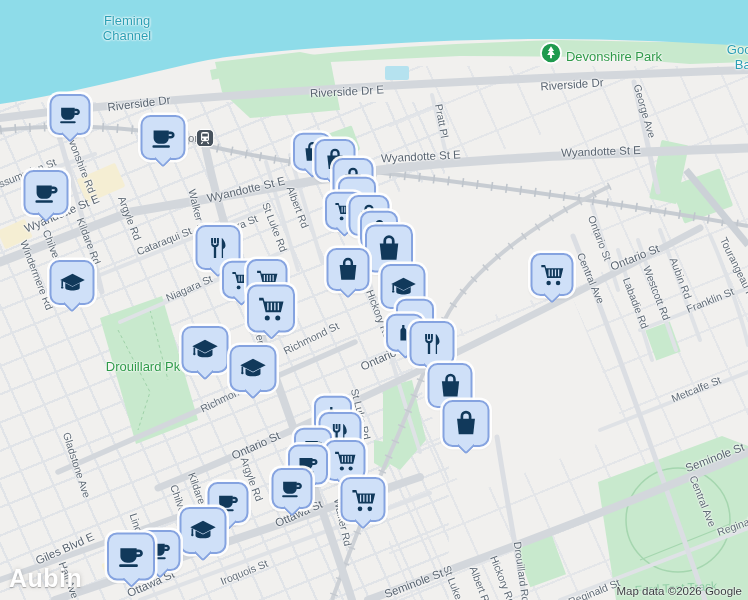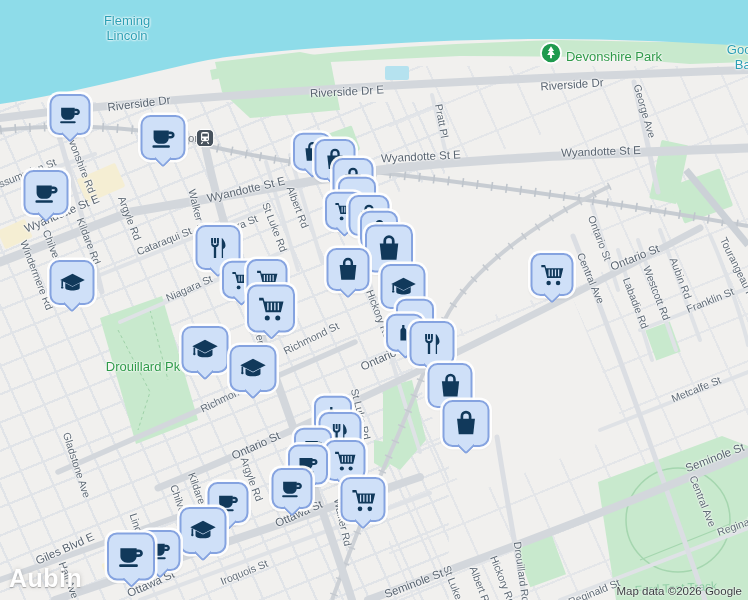--- a/index.html
+++ b/index.html
@@ -126,21 +126,21 @@
       <path d="M55,600 L420,477" stroke-width="8"></path>
       <path d="M368,600 C500,552 640,500 748,452" stroke-width="8"></path>
       <path d="M0,580 L185,514" stroke-width="6"></path>
       <path d="M158,488 C300,430 480,345 700,228" stroke-width="7"></path>
       <path d="M58,472 L355,342" stroke-width="5.5"></path>
     </g>
   </svg>
 
   <div id="labels">
       <div class="lbl water" style="left: 127px; top: 29px; transform: translate(-50%, -50%) rotate(0deg);">Fleming
-Lincoln</div>
+Channel</div>
       <div class="lbl water" style="left: 746px; top: 58px; transform: translate(-50%, -50%) rotate(0deg);">Goose Bay</div>
       <div class="lbl park-big" style="left: 614px; top: 57px; transform: translate(-50%, -50%) rotate(0deg);">Devonshire Park</div>
       <div class="lbl park-big" style="left: 143px; top: 367px; transform: translate(-50%, -50%) rotate(0deg);">Drouillard Pk</div>
       <div class="lbl faded" style="left: 676px; top: 589px; transform: translate(-50%, -50%) rotate(-3deg);">Ford Test Track</div>
       <div class="lbl station" style="left: 193px; top: 139px; transform: translate(-50%, -50%) rotate(0deg);">or</div>
       <div class="lbl road-lg" style="left: 139px; top: 104px; transform: translate(-50%, -50%) rotate(-7deg);">Riverside Dr</div>
       <div class="lbl road-lg" style="left: 347px; top: 92px; transform: translate(-50%, -50%) rotate(-3deg);">Riverside Dr E</div>
       <div class="lbl road-lg" style="left: 572px; top: 85px; transform: translate(-50%, -50%) rotate(-4deg);">Riverside Dr</div>
       <div class="lbl road-lg" style="left: 62px; top: 214px; transform: translate(-50%, -50%) rotate(-23deg);">Wyandotte St E</div>
       <div class="lbl road-lg" style="left: 246px; top: 190px; transform: translate(-50%, -50%) rotate(-13deg);">Wyandotte St E</div>

